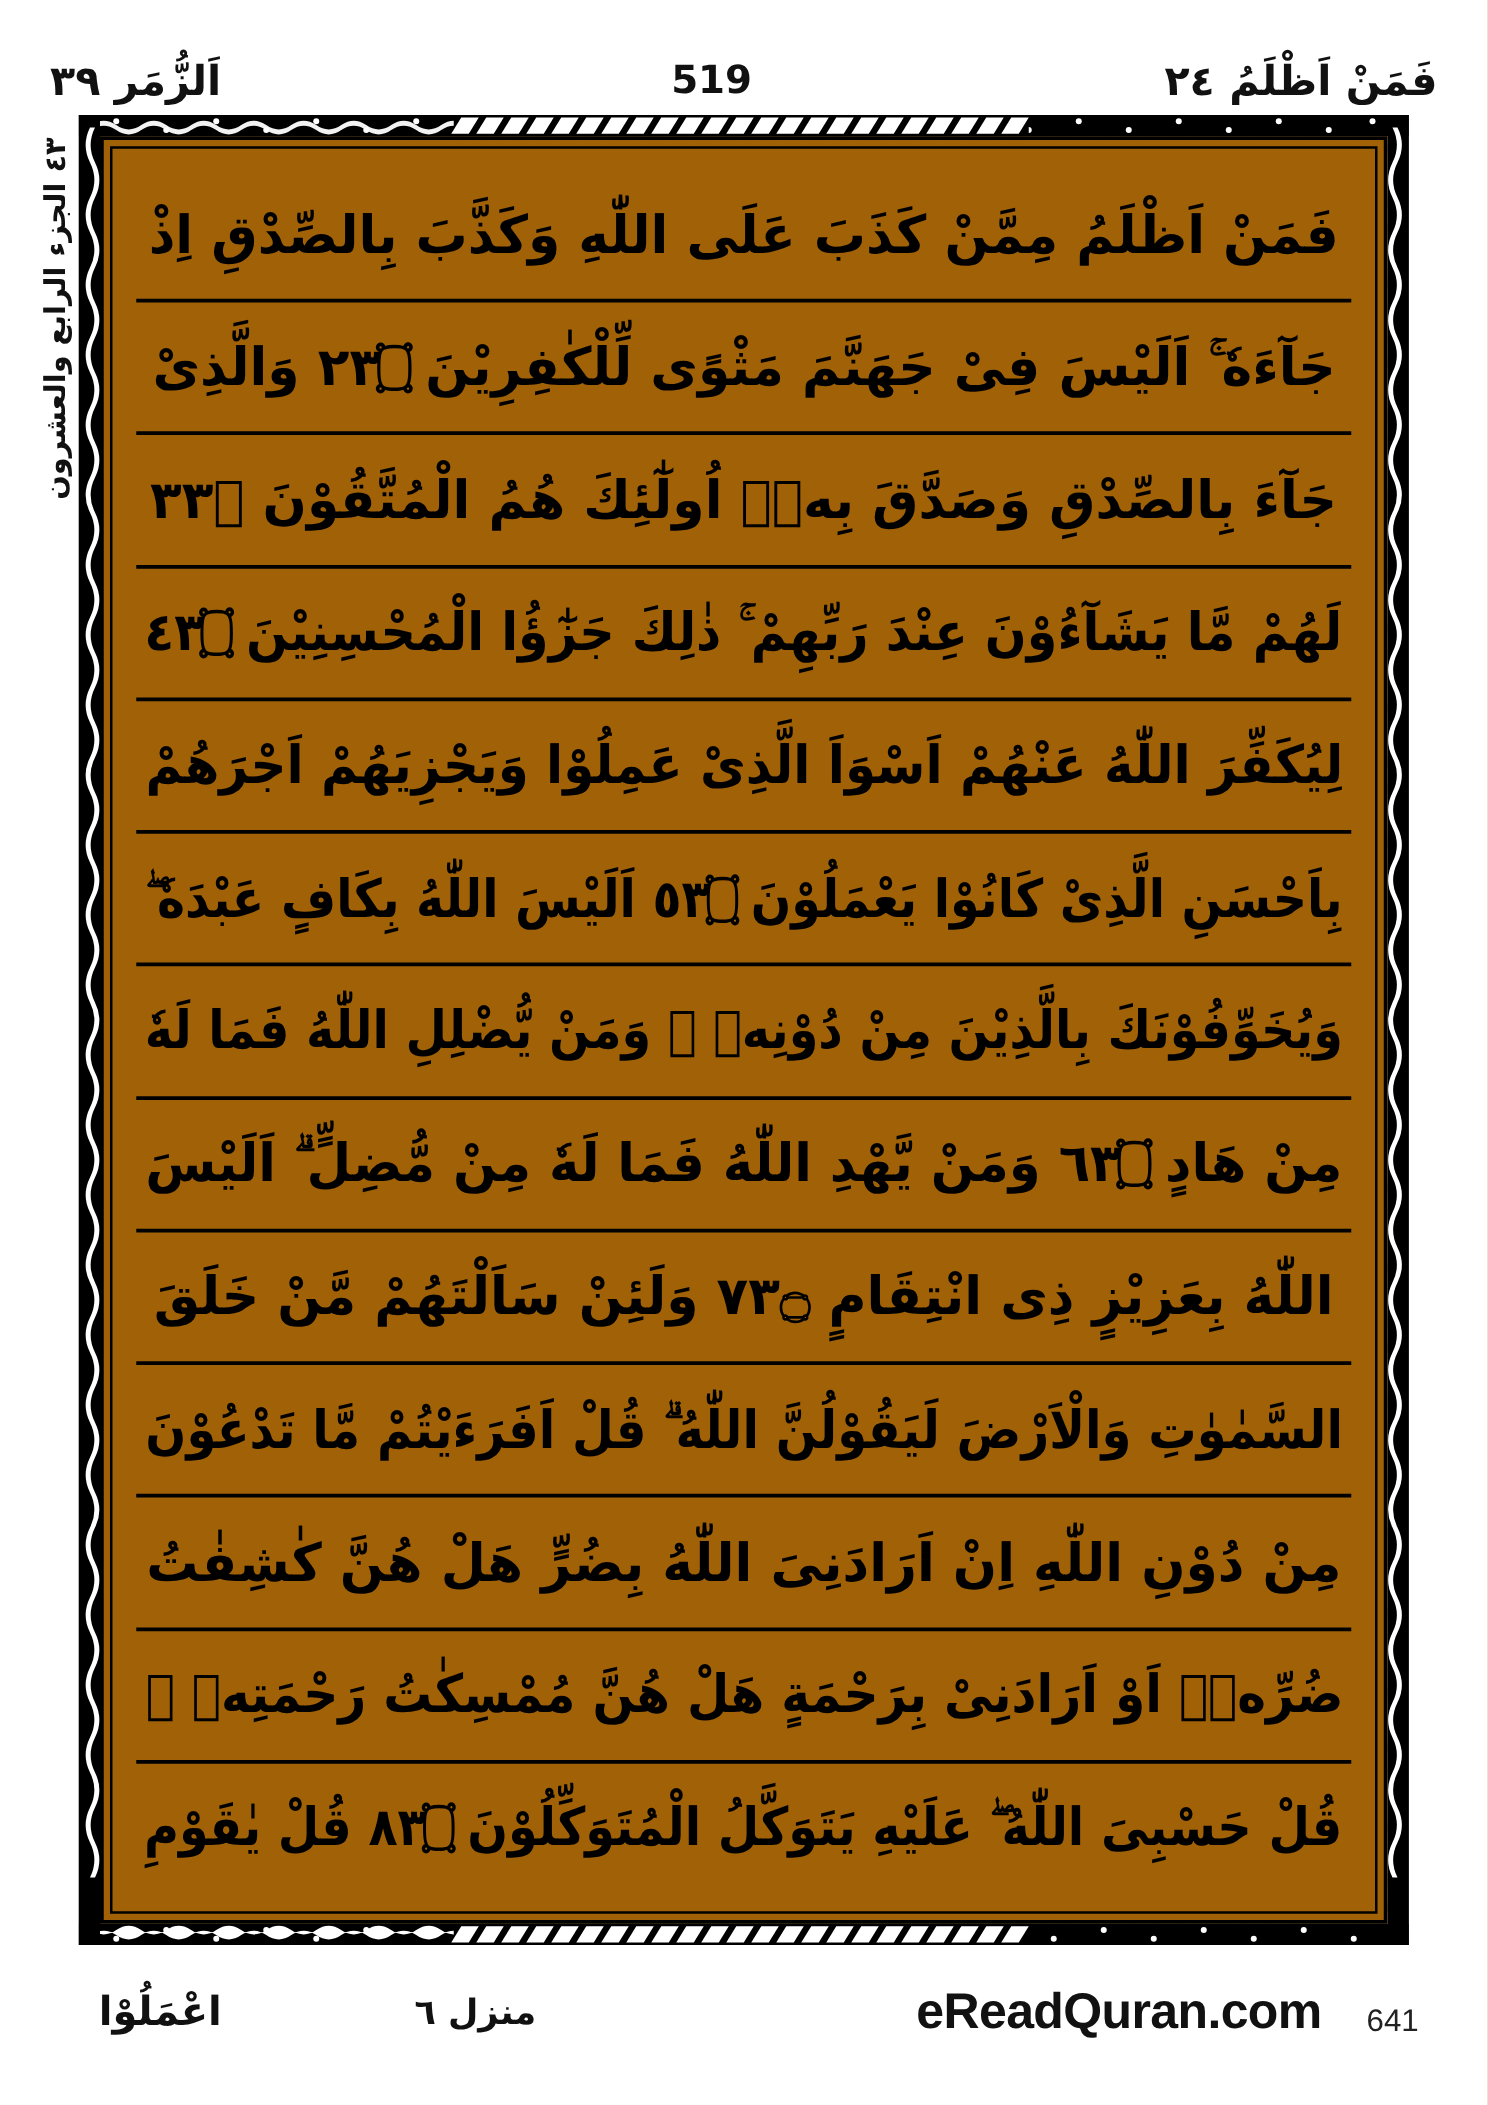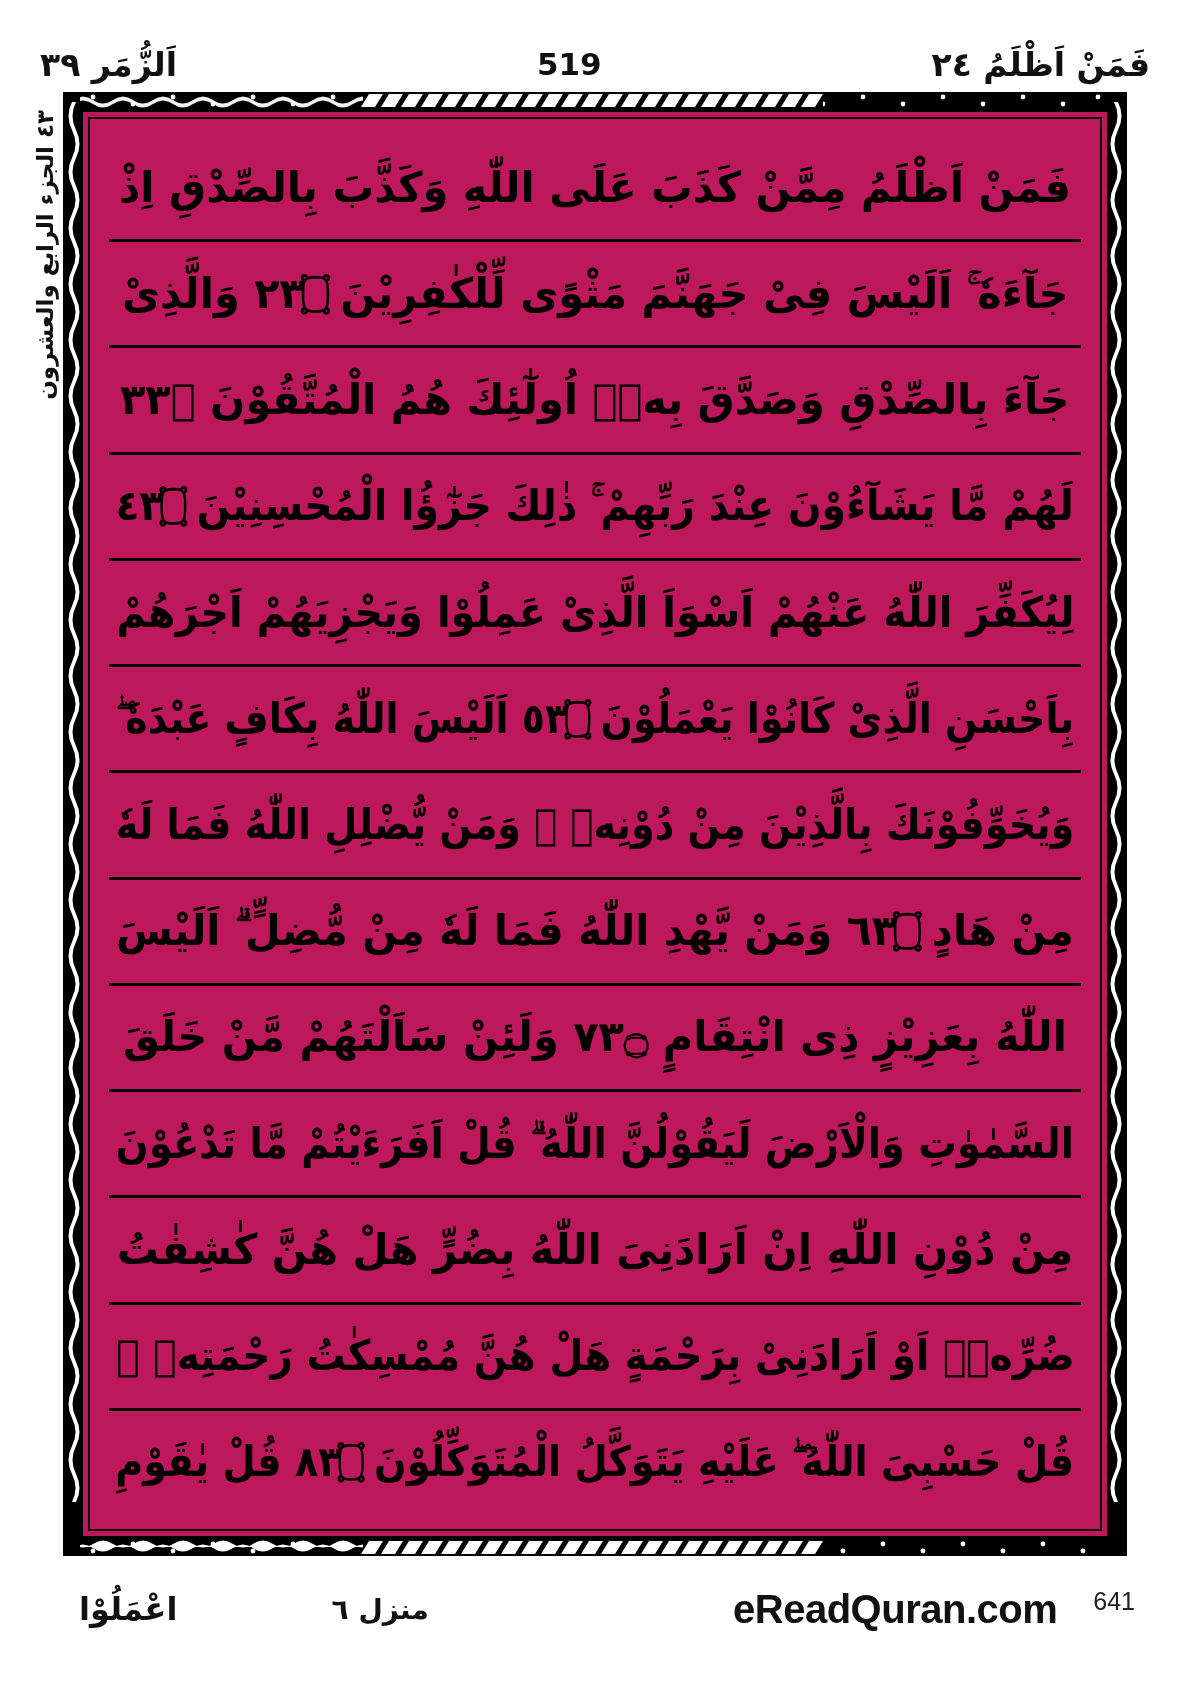--- a/index.html
+++ b/index.html
@@ -84,21 +84,21 @@
     pointer-events: none;
   }
   .vine svg { display: block; }
 
   .frame-inner {
     position: absolute;
     left: 17px;
     top: 17px;
     right: 17px;
     bottom: 17px;
-    background: #be185d;
+    background: #a16207;
     border: 3px solid #000;
     box-sizing: border-box;
     z-index: 3;
   }
   .frame-inner2 {
     position: absolute;
     left: 5px; top: 5px; right: 5px; bottom: 5px;
     border: 2px solid #000;
     box-sizing: border-box;
   }
@@ -190,21 +190,21 @@
     font-size: 28px;
     font-weight: 600;
     color: #111;
     direction: rtl;
     white-space: nowrap;
     order: 2;
     margin-right: 150px;
   }
   .footer-right {
     display: flex;
-    align-items: flex-start;
+    align-items: flex-end;
     gap: 36px;
     direction: ltr;
     order: 1;
   }
   .footer-brand {
     font-family: "Liberation Sans", sans-serif;
     font-size: 40px;
     font-weight: 700;
     color: #111;
     letter-spacing: -0.5px;

